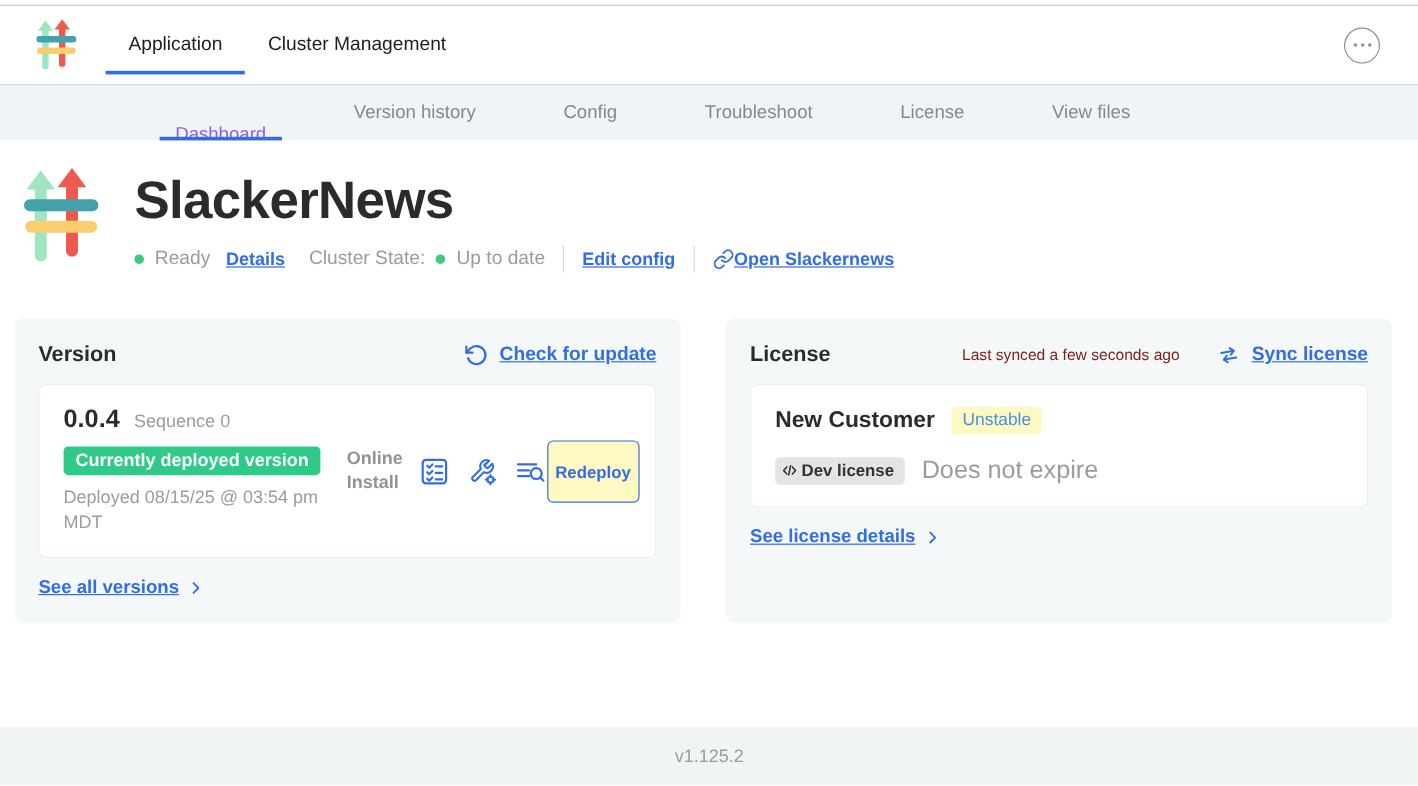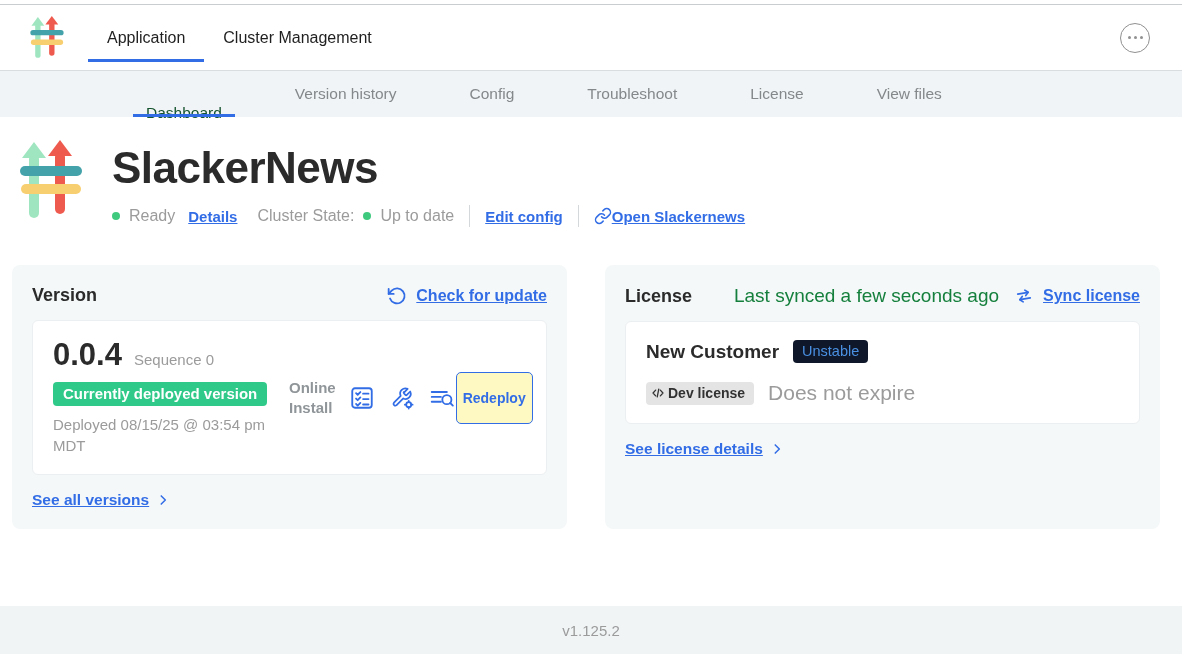--- a/index.html
+++ b/index.html
@@ -22,21 +22,21 @@
   .brand-logo{width:34px;height:44px;margin-right:24px;flex:0 0 auto;}
   .header-tabs{display:flex;height:100%;}
   .header-tab{position:relative;display:flex;align-items:center;padding:0 19px;font-size:16px;color:#1f1f1f;cursor:pointer;white-space:nowrap;}
   .header-tab.active::after{content:"";position:absolute;left:0;right:0;bottom:8px;height:3px;background:var(--accent);}
   .flex-spacer{flex:1;}
   .more-btn{width:30px;height:30px;border-radius:50%;border:1.5px solid #909090;background:#fff;display:flex;align-items:center;justify-content:center;gap:3px;padding:0;cursor:pointer;}
   .more-btn .dot3{width:3px;height:3px;border-radius:50%;background:#909090;}
   
   .subnav{height:47px;background:#f0f4f6;border-top:1px solid #d9dde0;display:flex;padding-left:133px;}
   .subnav-tab{position:relative;display:flex;align-items:center;padding:0 13px;margin-right:47px;font-size:15.5px;color:#85888b;cursor:pointer;white-space:nowrap;}
-  .subnav-tab.active{color:#14532d;margin-top:37px;}
+  .subnav-tab.active{color:#8b5cf6;margin-top:37px;}
   .subnav-tab.active::after{content:"";position:absolute;left:0;right:0;bottom:0;height:3px;background:var(--accent);}
   
   .main{height:489px;background:#fff;padding-top:23px;}
   .app-title-row{display:flex;padding:0 20px;}
   .big-logo{width:62px;height:82px;flex:0 0 auto;}
   .title-block{margin-left:30px;padding-top:4px;}
   .page-title{font-size:44px;font-weight:700;margin:0;letter-spacing:-0.5px;line-height:1.1;color:#2b2b2b;}
   .status-row{display:flex;align-items:center;margin-top:13px;font-size:16px;color:var(--muted-text);}
   .status-dot{width:8px;height:8px;border-radius:50%;background:#3fc97f;margin-right:9px;flex:0 0 auto;}
   .status-row a{color:var(--accent);font-weight:700;text-decoration:underline;font-size:15px;}
@@ -46,41 +46,41 @@
   .inline-icon{display:inline-flex;align-items:center;color:var(--accent);}
   .open-link{display:inline-flex;align-items:center;gap:0;}
   
   .cards{display:flex;gap:38px;padding:0 12px;margin-top:38px;}
   .card{width:555px;background:#f5f8f9;border-radius:8px;padding:20px;}
   .card-head{display:flex;align-items:center;gap:15px;}
   .card-title{font-size:18px;font-weight:700;color:#2b2b2b;}
   .head-right{margin-left:auto;display:flex;align-items:center;gap:9px;}
   .head-link{display:inline-flex;align-items:center;gap:9px;color:var(--accent);font-size:16px;font-weight:700;text-decoration:underline;}
   .head-link .inline-icon{text-decoration:none;}
-  .last-synced{margin-left:auto;color:#15803d;font-size:19px;}
+  .last-synced{margin-left:auto;color:#7f1d1d;font-size:13px;margin-right:16px;}
   .card-inner{background:#fff;border-radius:6px;margin-top:14px;padding:18px 20px;border:1px solid #eceff1;}
   
   .vi-row{display:flex;align-items:center;}
   .left-col{width:236px;flex:0 0 auto;}
   .version-line{display:flex;align-items:baseline;}
-  .version-num{font-size:31px;font-weight:700;line-height:1;color:#2b2b2b;}
+  .version-num{font-size:21px;font-weight:700;line-height:1;color:#2b2b2b;}
   .seq{font-size:15px;color:var(--muted-text);margin-left:12px;}
   .deployed-badge{display:inline-block;margin-top:12px;background:var(--success);color:#fff;font-size:15px;padding:3px 10px 4px;border-radius:4px;font-weight:bold;}
   .deployed-at{margin-top:9px;font-size:15px;color:var(--muted-text);line-height:1.35;max-width:228px;}
   .install-type{width:56px;font-size:15px;color:#8f9598;font-weight:700;line-height:1.3;margin-right:13px;}
   .icon-btns{display:flex;align-items:center;gap:13px;}
   .icon-btn{width:27px;height:27px;color:var(--accent);background:none;border:none;padding:0;cursor:pointer;display:flex;align-items:center;justify-content:center;}
   .redeploy-btn{margin-left:auto;width:98px;height:52px;border:1px solid var(--accent);color:var(--accent);background:#fef9c3;border-radius:5px;font-weight:700;font-size:14px;font-family:inherit;cursor:pointer;}
   .card-footer-link{margin-top:16px;display:flex;align-items:center;gap:7px;}
   .card-footer-link a{color:var(--accent);font-weight:700;font-size:15.5px;text-decoration:underline;}
   .chev{color:var(--accent);display:inline-flex;}
   
   .lic-name-row{display:flex;align-items:center;}
   .customer-name{font-size:19px;font-weight:700;color:#2b2b2b;}
-  .channel-badge{margin-left:14px;background:#0f172a;color:#4a90e2;font-size:14.5px;padding:3px 9px 4px;border-radius:4px;}
+  .channel-badge{margin-left:14px;background:#fef9c3;color:#4a90e2;font-size:14.5px;padding:3px 9px 4px;border-radius:4px;}
   .lic-meta-row{display:flex;align-items:center;margin-top:18px;}
   .lic-type-badge{background:#e4e4e4;color:#323232;font-size:14px;font-weight:700;border-radius:4px;padding:3px 9px 4px 5px;display:inline-flex;align-items:center;gap:3px;}
   .expiry{margin-left:14px;font-size:21px;color:var(--muted-text);}
   
   .footer{height:48px;background:#f0f4f5;display:flex;align-items:center;justify-content:center;font-size:15px;color:#9b9b9b;}
   svg{display:block;}
 </style>
 </head>
 <body>
 

